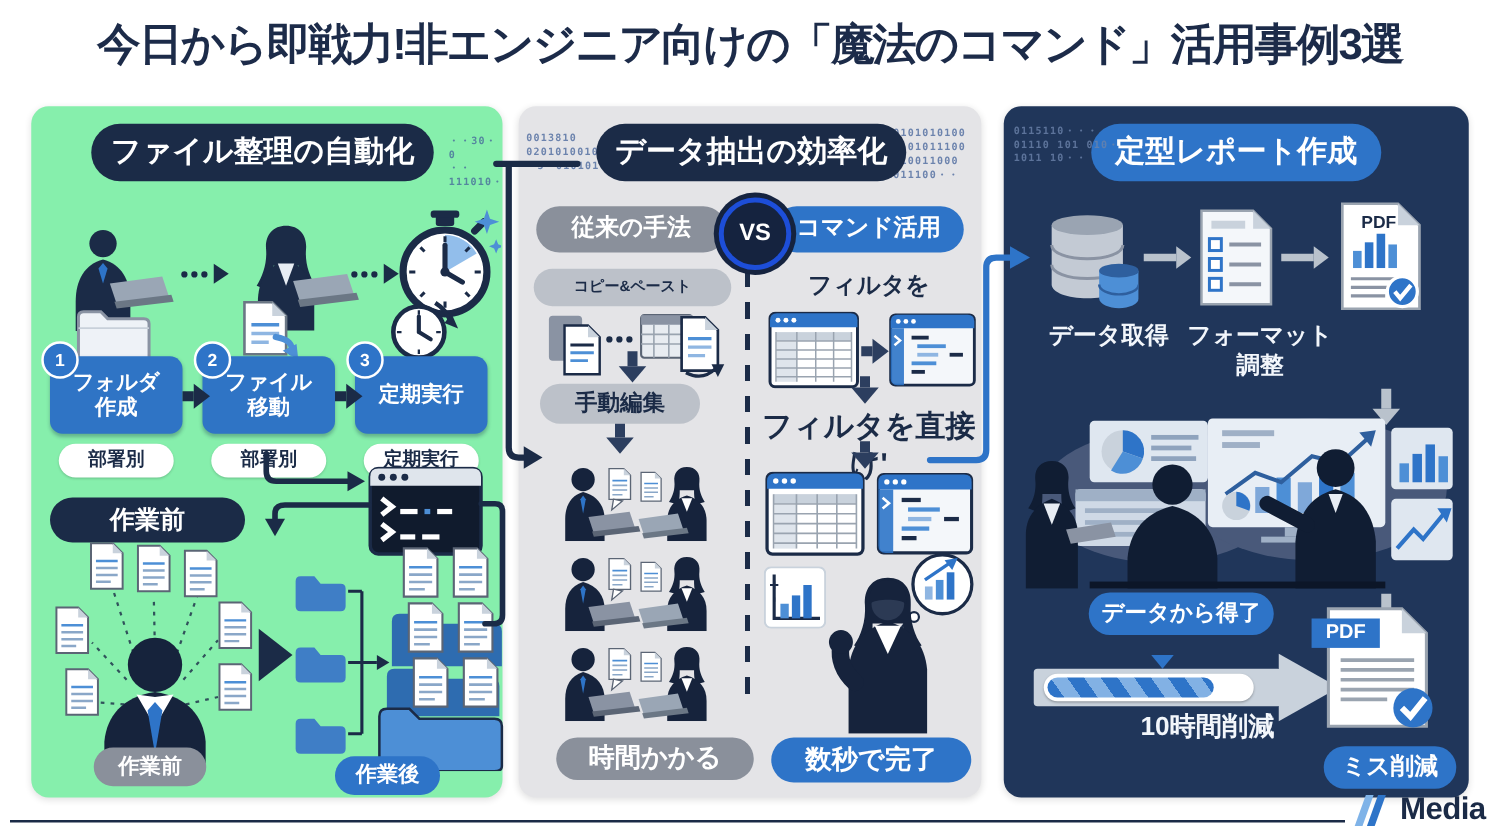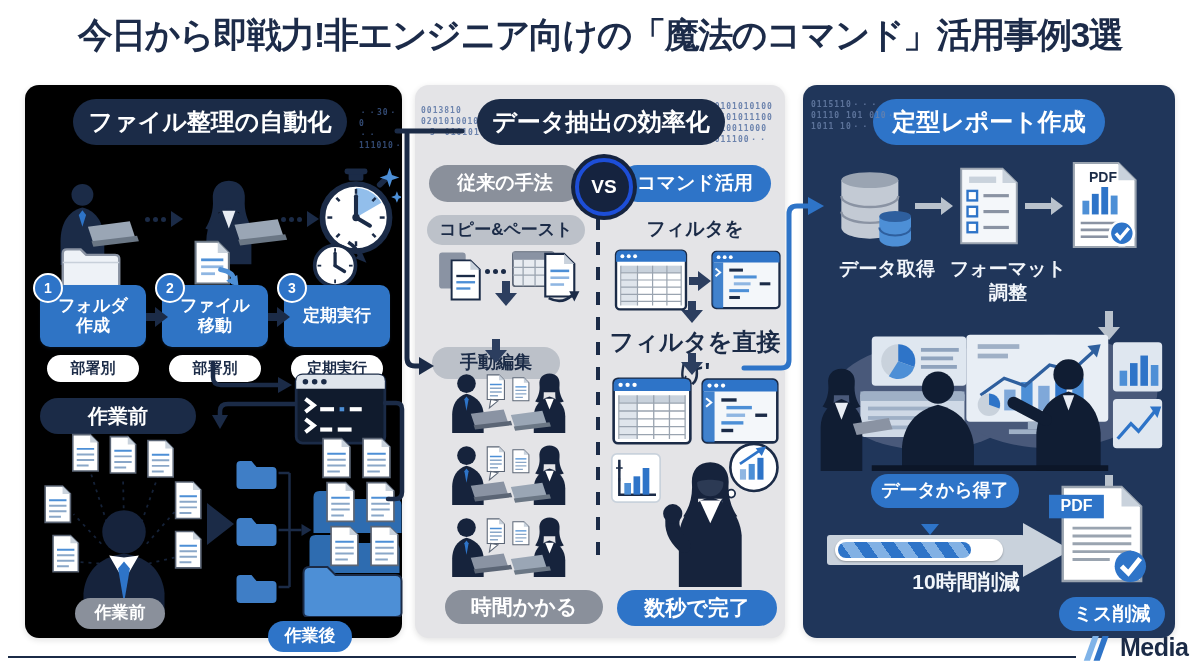--- a/index.html
+++ b/index.html
@@ -1,21 +1,21 @@
 <!DOCTYPE html>
 <html><head>
 <meta charset="utf-8">
 <style>
   html,body{margin:0;padding:0;background:#fff;}
   .canvas{position:relative;width:1200px;height:669px;background:#fff;overflow:hidden;
           font-family:"Liberation Sans",sans-serif;}
   .title{position:absolute;left:0;top:12px;width:1200px;text-align:center;
          font-size:35px;font-weight:900;color:#1c2b49;letter-spacing:-1.5px;margin:0;}
   .panel{position:absolute;top:85px;height:553px;border-radius:14px;box-shadow:0 2px 6px rgba(0,0,0,.12);}
-  .p1{left:25px;width:377px;background:#000000;}
+  .p1{left:25px;width:377px;background:#86efac;}
   .p2{left:415px;width:370px;background:#e4e4e7;}
   .p3{left:803px;width:372px;background:#20365a;}
   .pill{position:absolute;border-radius:999px;display:flex;align-items:center;justify-content:center;
         font-weight:bold;text-align:center;line-height:1.1;}
   .navy{background:#1b2b47;color:#fff;}
   .blue{background:#2e74c8;color:#fff;}
   .gray{background:#8a909b;color:#fff;}
   .lgray{background:#bcc1c9;color:#1b2b47;}
   .white{background:#fff;color:#1b2b47;box-shadow:0 1px 2px rgba(0,0,0,.18);}
   .ml{white-space:pre-line;}
@@ -453,56 +453,56 @@
 
     <svg class="icn" style="left:15px;top:348px;" width="168" height="178">
         <use href="#sym-scatter"></use>
       </svg>
     <div class="big-rarr" style="left:182px;top:418px;"></div>
     <svg class="icn" style="left:206px;top:352px;" width="176" height="180">
         <use href="#sym-folder-tree"></use>
       </svg>
 
     <div class="pill gray" style="left:50px;top:513px;width:90px;height:31px;font-size:17px;">作業前</div>
-    <div class="pill blue" style="left:243px;top:536px;width:84px;height:31px;font-size:17px;">作業後</div>
+    <div class="pill blue" style="left:243px;top:520px;width:84px;height:31px;font-size:17px;">作業後</div>
   </section>
 
   <section class="panel p2">
     <div class="pill navy" style="left:62px;top:14px;width:248px;height:46px;font-size:24px;z-index:2;">データ抽出の効率化</div>
     <div class="binary bin-light ml" style="left:6px;top:20px;">0013810
 0201010010
 ・5・010101</div>
     <div class="binary bin-light ml" style="left:288px;top:16px;">100101010100
 110101011100
 10010011000
 01011100・・</div>
 
     <div class="pill gray" style="left:14px;top:80px;width:152px;height:37px;font-size:19px;">従来の手法</div>
     <div class="pill blue" style="left:204px;top:80px;width:152px;height:37px;font-size:19px;">コマンド活用</div>
     <div class="vs-circle" style="left:160px;top:73px;">VS</div>
 
     <div class="divider" style="left:181px;top:132px;height:345px;"></div>
 
-    <div class="pill lgray" style="left:12px;top:130px;width:158px;height:30px;font-size:17px;">コピー&amp;ペースト</div>
+    <div class="pill lgray" style="left:12px;top:130px;width:158px;height:30px;font-size:12px;">コピー&amp;ペースト</div>
     <svg class="icn" style="left:22px;top:166px;" width="48" height="50">
         <use href="#sym-copy-docs"></use>
       </svg>
     <div class="dots-arrow" style="left:70px;top:184px;">
         <s></s>
         <s></s>
         <s></s>
       </div>
     <svg class="icn" style="left:94px;top:162px;" width="76" height="58">
         <use href="#sym-sheet-doc"></use>
       </svg>
     <div class="darr" style="left:80px;top:196px;">
         <b style="height:12px;"></b>
         <i></i>
       </div>
-    <div class="pill lgray" style="left:17px;top:222px;width:128px;height:32px;font-size:18px;margin-top:40px;">手動編集</div>
+    <div class="pill lgray" style="left:17px;top:222px;width:128px;height:32px;font-size:18px;">手動編集</div>
     <div class="darr" style="left:70px;top:254px;">
         <b style="height:11px;"></b>
         <i></i>
       </div>
     <svg class="icn" style="left:12px;top:280px;" width="162" height="68">
         <use href="#sym-work-pair"></use>
       </svg>
     <svg class="icn" style="left:12px;top:352px;" width="162" height="68">
         <use href="#sym-work-pair"></use>
       </svg>

